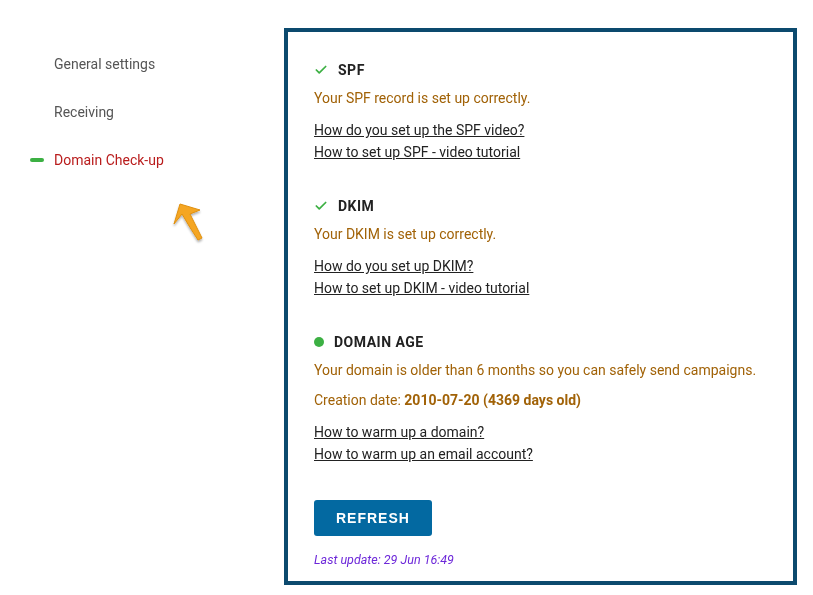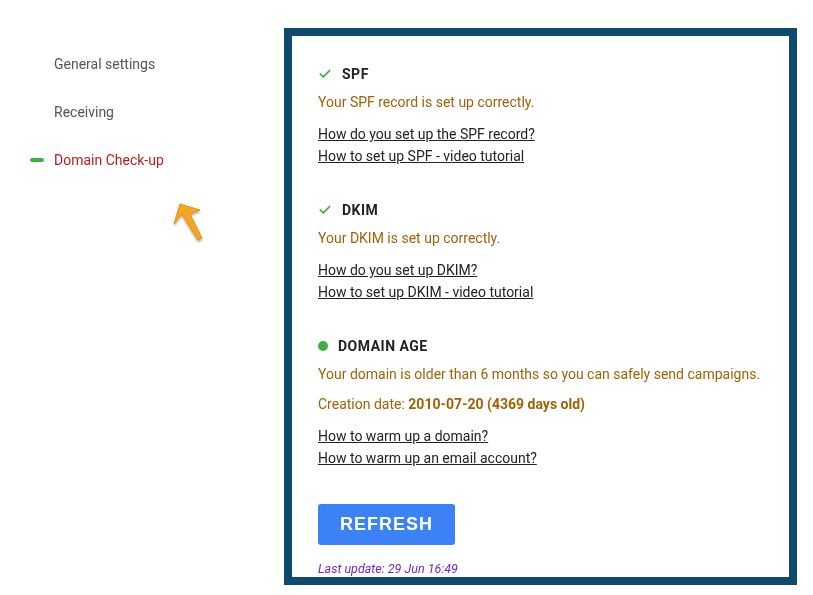--- a/index.html
+++ b/index.html
@@ -48,21 +48,21 @@
       border-radius: 2px;
     }
     .arrow-annotation {
       position: absolute;
       left: 170px;
       top: 200px;
       pointer-events: none;
     }
     .main-panel {
       flex: 1;
-      border: 8px solid #0c4a6e;
+      border: 4px solid #0c4a6e;
       padding: 30px 26px 18px 26px;
       margin: 28px 16px 10px 0;
       overflow: hidden;
     }
     .section {
       margin-bottom: 38px;
     }
     .section-header {
       display: flex;
       align-items: center;
@@ -110,27 +110,27 @@
       cursor: pointer;
       width: fit-content;
     }
     .bold {
       font-weight: 700;
     }
     .footer-area {
       margin-top: 30px;
     }
     .refresh-btn {
-      background: #3b82f6;
+      background: #0369a1;
       color: #fff;
       border: none;
       padding: 10px 22px;
       font-weight: 700;
       letter-spacing: 1px;
-      font-size: 18px;
+      font-size: 14px;
       border-radius: 3px;
       cursor: pointer;
     }
     .last-update {
       font-size: 12.5px;
       font-style: italic;
       color: #6d28d9;
       margin-top: 16px;
     }
   </style>
@@ -150,21 +150,21 @@
       <div class="section-header">
         <span class="check-icon">
           <svg width="14" height="14" viewBox="0 0 24 24" fill="none" stroke="#3CB043" stroke-width="3" stroke-linecap="round" stroke-linejoin="round">
               <polyline points="20 6 9 17 4 12"></polyline>
             </svg>
         </span>
         <span class="section-title">SPF</span>
       </div>
       <div class="section-desc">Your SPF record is set up correctly.</div>
       <div class="link-list">
-        <a class="help-link">How do you set up the SPF record?</a>
+        <a class="help-link">How do you set up the SPF video?</a>
         <a class="help-link">How to set up SPF - video tutorial</a>
       </div>
     </div>
 
     <div class="section">
       <div class="section-header">
         <span class="check-icon">
           <svg width="14" height="14" viewBox="0 0 24 24" fill="none" stroke="#3CB043" stroke-width="3" stroke-linecap="round" stroke-linejoin="round">
               <polyline points="20 6 9 17 4 12"></polyline>
             </svg>

